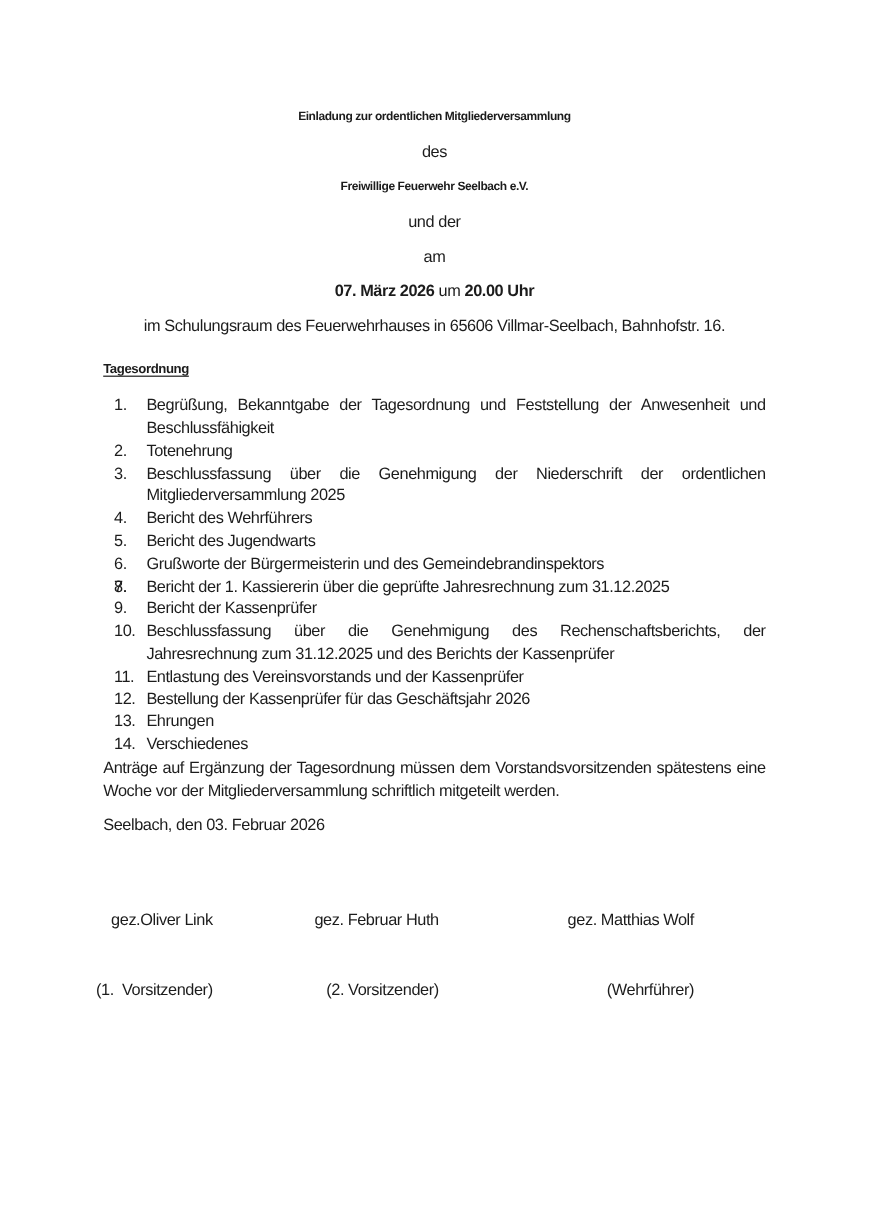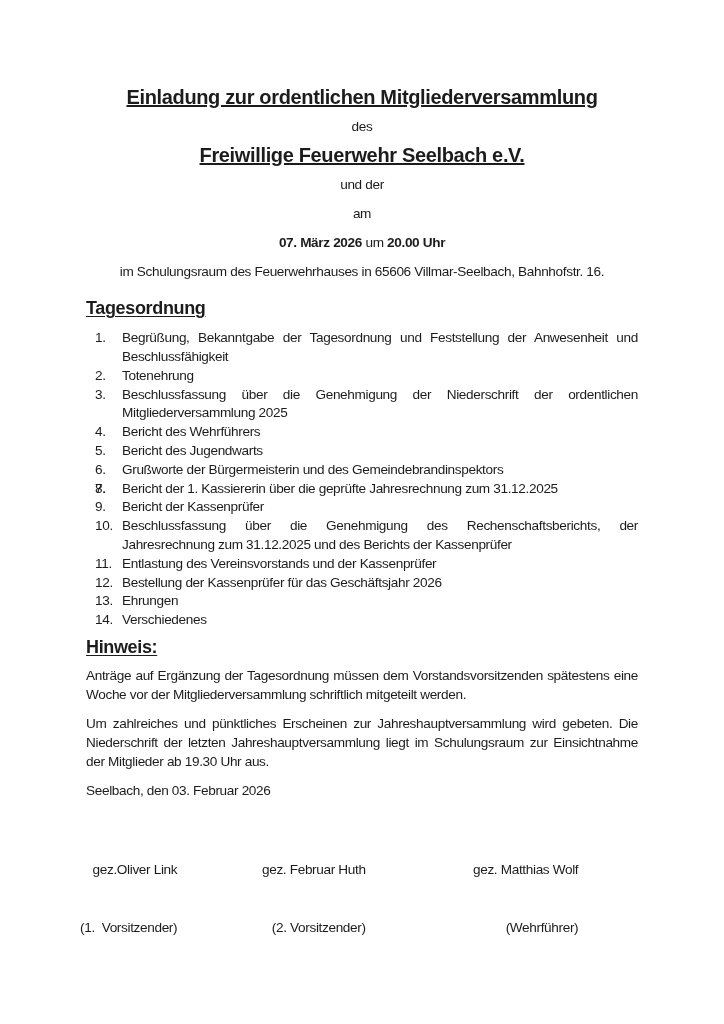--- a/index.html
+++ b/index.html
@@ -26,26 +26,26 @@
     letter-spacing: -0.35px;
     line-height: 19.2px;
   }
 
   
   .hline {
     text-align: center;
     margin: 0 0 9.8px 0;
     line-height: 19.2px;
   }
-  .hline.bold { font-weight: bold; font-size: 20px; text-decoration: underline; }
+  .hline.bold { font-weight: bold; font-size: 10px; }
 
   
   .section-heading {
     font-weight: bold;
-    font-size: 18px;
+    font-size: 11px;
     line-height: 20px;
     text-decoration: underline;
     text-underline-offset: 2px;
   }
   .heading-agenda { margin-top: 17px; margin-bottom: 11px; }
   .heading-notice { margin-top: 7px; margin-bottom: 9px; }
 
   
   .agenda-list { list-style: none; }
   .agenda-item {
@@ -122,23 +122,21 @@
       <li class="agenda-item"><span class="num">7.</span></li>
       <li class="agenda-item"><span class="num">8.</span><span>Bericht der 1. Kassiererin über die geprüfte Jahresrechnung zum 31.12.2025</span></li>
       <li class="agenda-item"><span class="num">9.</span><span>Bericht der Kassenprüfer</span></li>
       <li class="agenda-item"><span class="num">10.</span><span>Beschlussfassung über die Genehmigung des Rechenschaftsberichts, der Jahresrechnung zum 31.12.2025 und des Berichts der Kassenprüfer</span></li>
       <li class="agenda-item"><span class="num">11.</span><span>Entlastung des Vereinsvorstands und der Kassenprüfer</span></li>
       <li class="agenda-item"><span class="num">12.</span><span>Bestellung der Kassenprüfer für das Geschäftsjahr 2026</span></li>
       <li class="agenda-item"><span class="num">13.</span><span>Ehrungen</span></li>
       <li class="agenda-item"><span class="num">14.</span><span>Verschiedenes</span></li>
     </ol>
 
-    <h2 class="section-heading heading-notice">Hinweis:</h2>
     <p class="para">Anträge auf Ergänzung der Tagesordnung müssen dem Vorstandsvorsitzenden spätestens eine Woche vor der Mitgliederversammlung schriftlich mitgeteilt werden.</p>
-    <p class="para">Um zahlreiches und pünktliches Erscheinen zur Jahreshauptversammlung wird gebeten. Die Niederschrift der letzten Jahreshauptversammlung liegt im Schulungsraum zur Einsichtnahme der Mitglieder ab 19.30 Uhr aus.</p>
 
     <p class="place-date">Seelbach, den 03. Februar 2026</p>
 
     <div class="signatures">
       <div class="sig-col col-1">
         <span class="sig-name">gez.Oliver Link</span>
         <span class="sig-role">(1.  Vorsitzender)</span>
       </div>
       <div class="sig-col col-2">
         <span class="sig-name">gez. Februar Huth</span>

